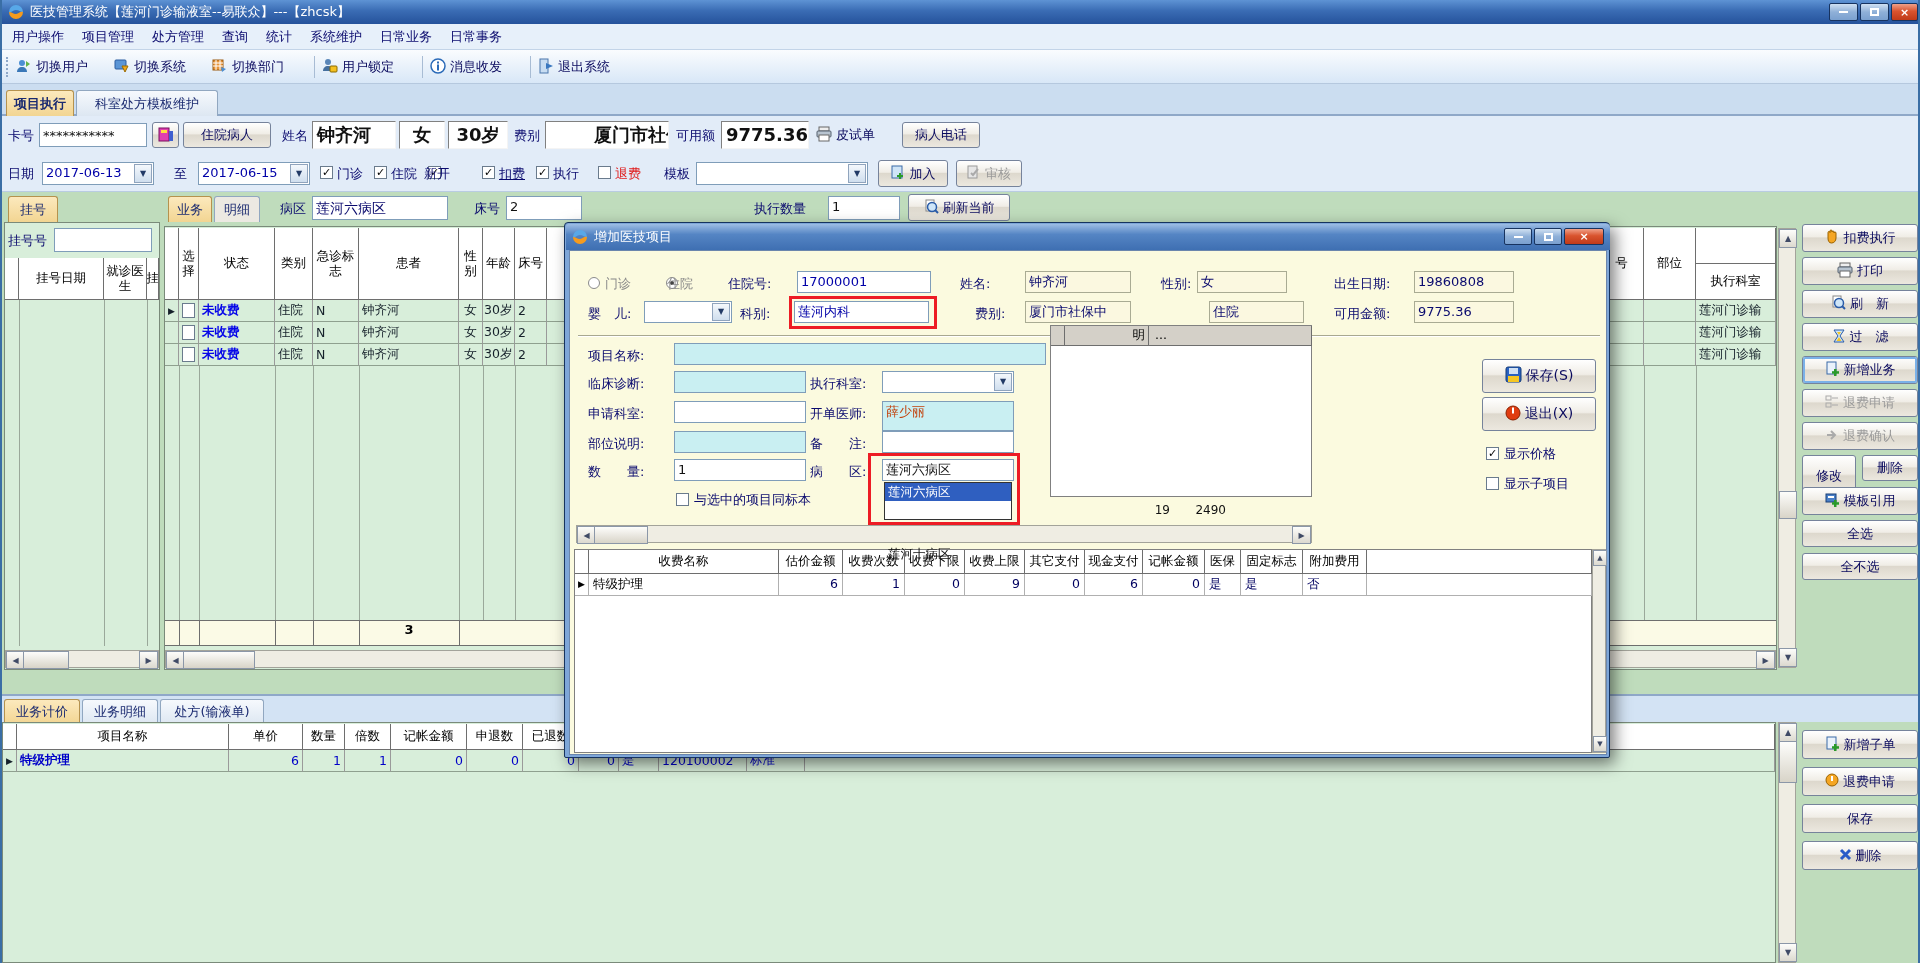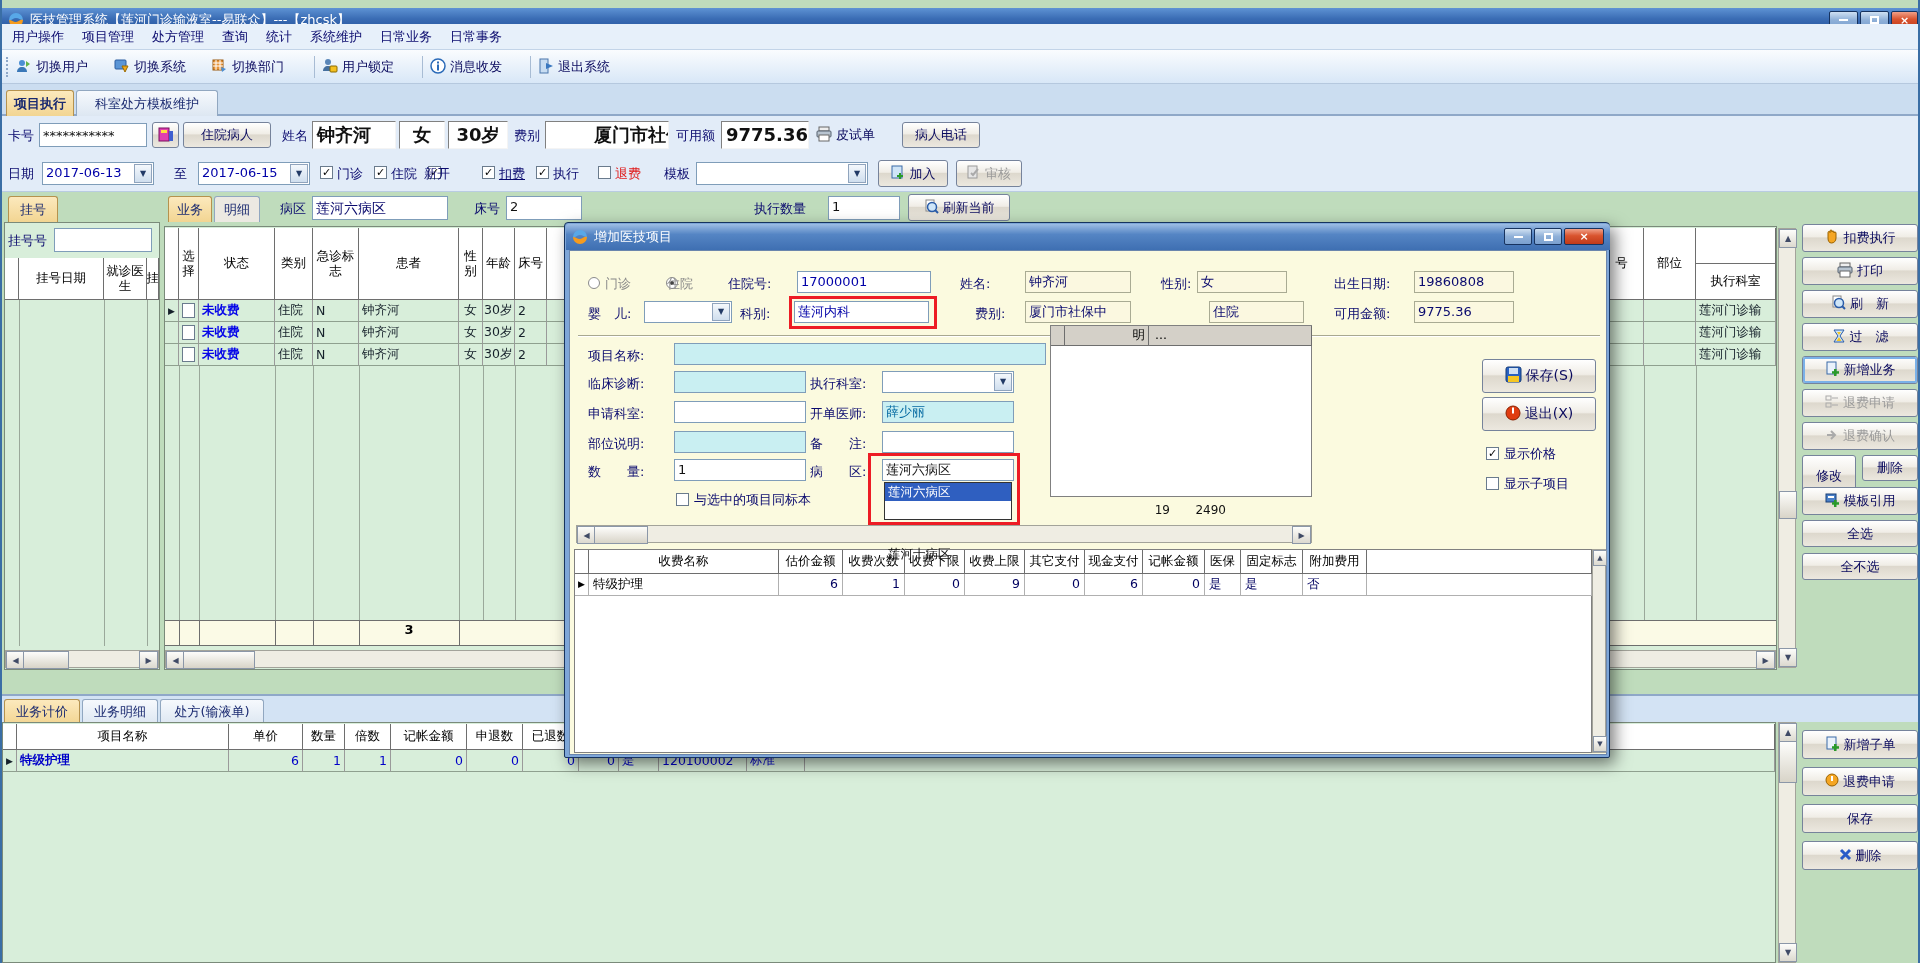--- a/index.html
+++ b/index.html
@@ -46,21 +46,21 @@
   .bar{height:2px;width:9px;background:#fff;}
   .box{width:9px;height:8px;border:2px solid #fff;box-sizing:border-box;}
   .ic{display:inline-block;vertical-align:middle;}
   .dropitem{display:flex;align-items:center;padding:0 3px;font-size:12.5px;height:18px;white-space:nowrap;overflow:hidden;}
 </style>
 </head>
 <body>
 
 <div id="app">
 
-  <div class="r titlebar" style="left:0;top:0;width:1916px;height:24px;margin-top:8px;">
+  <div class="r titlebar" style="left:0;top:0;width:1916px;height:24px;">
     <span class="r ic" style="left:6px;top:4px;width:16px;height:16px;">
       <svg width="16" height="16" viewBox="0 0 16 16">
           <path d="M8 1a7 7 0 0 1 7 7c-3 0-4-2-7-2S4 9 1 8a7 7 0 0 1 7-7z" fill="#58a8e8"></path>
           <path d="M8 15a7 7 0 0 1-7-7c3 0 4 2 7 2s4-3 7-2a7 7 0 0 1-7 7z" fill="#f59b1e"></path>
         </svg>
     </span>
     <span class="r" style="left:28px;top:0;height:24px;line-height:24px;color:#fff;font-size:13px;white-space:nowrap;">医技管理系统【莲河门诊输液室--易联众】---【zhcsk】</span>
     <span class="r winbtn" style="left:1827px;top:3px;width:29px;height:18px;">
         <span class="bar"></span>
       </span>
@@ -545,21 +545,21 @@
       <span class="r lbl" style="left:18px;top:122px;">临床诊断:</span>
       <span class="r inp cyan" style="left:104px;top:120px;width:132px;height:22px;"></span>
       <span class="r lbl" style="left:240px;top:122px;">执行科室:</span>
       <span class="r inp" style="left:312px;top:120px;width:132px;height:22px;">
           <span class="cbtn">▼</span>
         </span>
 
       <span class="r lbl" style="left:18px;top:152px;">申请科室:</span>
       <span class="r inp" style="left:104px;top:150px;width:132px;height:22px;"></span>
       <span class="r lbl" style="left:240px;top:152px;">开单医师:</span>
-      <span class="r inp cyan" style="left:312px;top:150px;width:132px;height:22px;color:#0369a1;">薛少丽</span>
+      <span class="r inp cyan" style="left:312px;top:150px;width:132px;height:30px;color:#c2410c;">薛少丽</span>
 
       <span class="r lbl" style="left:18px;top:182px;">部位说明:</span>
       <span class="r inp cyan" style="left:104px;top:180px;width:132px;height:22px;"></span>
       <span class="r lbl" style="left:240px;top:182px;">备　　注:</span>
       <span class="r inp" style="left:312px;top:180px;width:132px;height:22px;"></span>
 
       <span class="r lbl" style="left:18px;top:210px;">数　　量:</span>
       <span class="r inp" style="left:104px;top:208px;width:132px;height:22px;color:#111;">1</span>
       <span class="r lbl" style="left:240px;top:210px;">病　　区:</span>
       <span class="r inp" style="left:312px;top:208px;width:132px;height:22px;color:#111;">莲河六病区</span>

